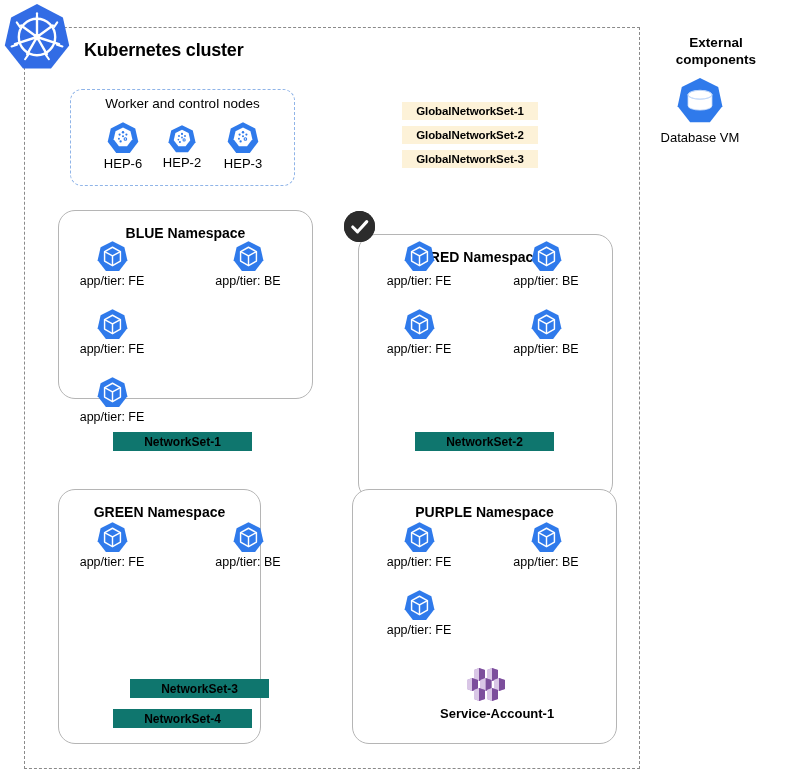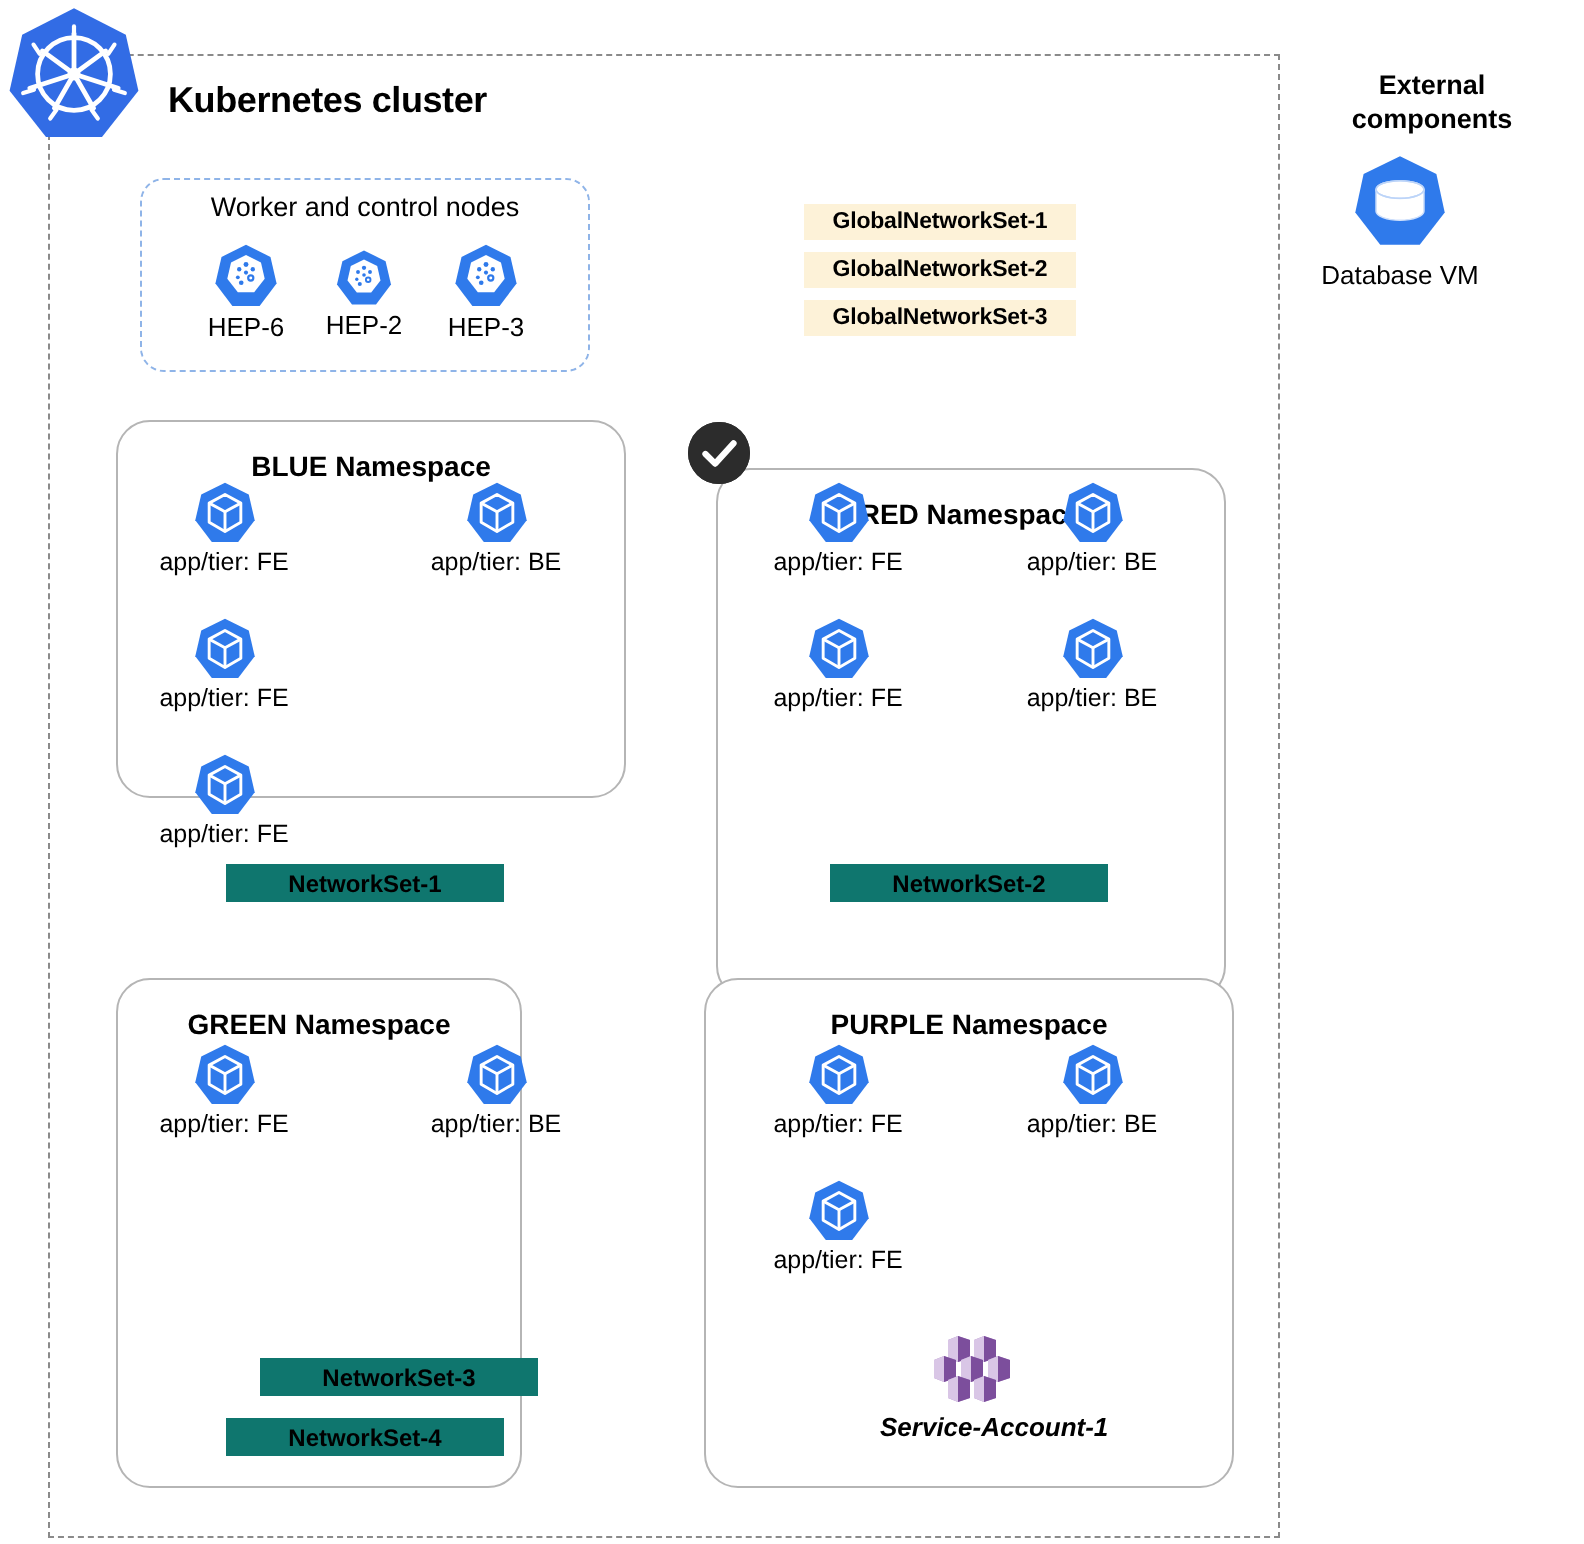--- a/index.html
+++ b/index.html
@@ -84,21 +84,21 @@
   
   #check-badge{
     position:absolute;left:344px;top:211px;width:31px;height:31px;
     border-radius:50%;background:#2c2c2c;
   }
   #check-badge svg{display:block;width:31px;height:31px;}
 
   
   #service-account{position:absolute;left:440px;top:668px;width:92px;text-align:center;}
   #service-account .ico{display:block;margin:0 auto;width:44px;height:34px;}
-  #service-account .lbl{display:block;margin-top:4px;font-size:13px;font-weight:bold;color:#000;white-space:nowrap;font-style:italic;}
+  #service-account .lbl{display:block;margin-top:4px;font-size:13px;font-weight:bold;color:#000;white-space:nowrap;}
 </style>
 </head>
 <body>
 
 <div class="canvas">
 
   <div id="cluster-boundary"></div>
 
   <div id="k8s-logo">
     <svg viewBox="0 0 100 100" width="70" height="70" aria-hidden="true">

